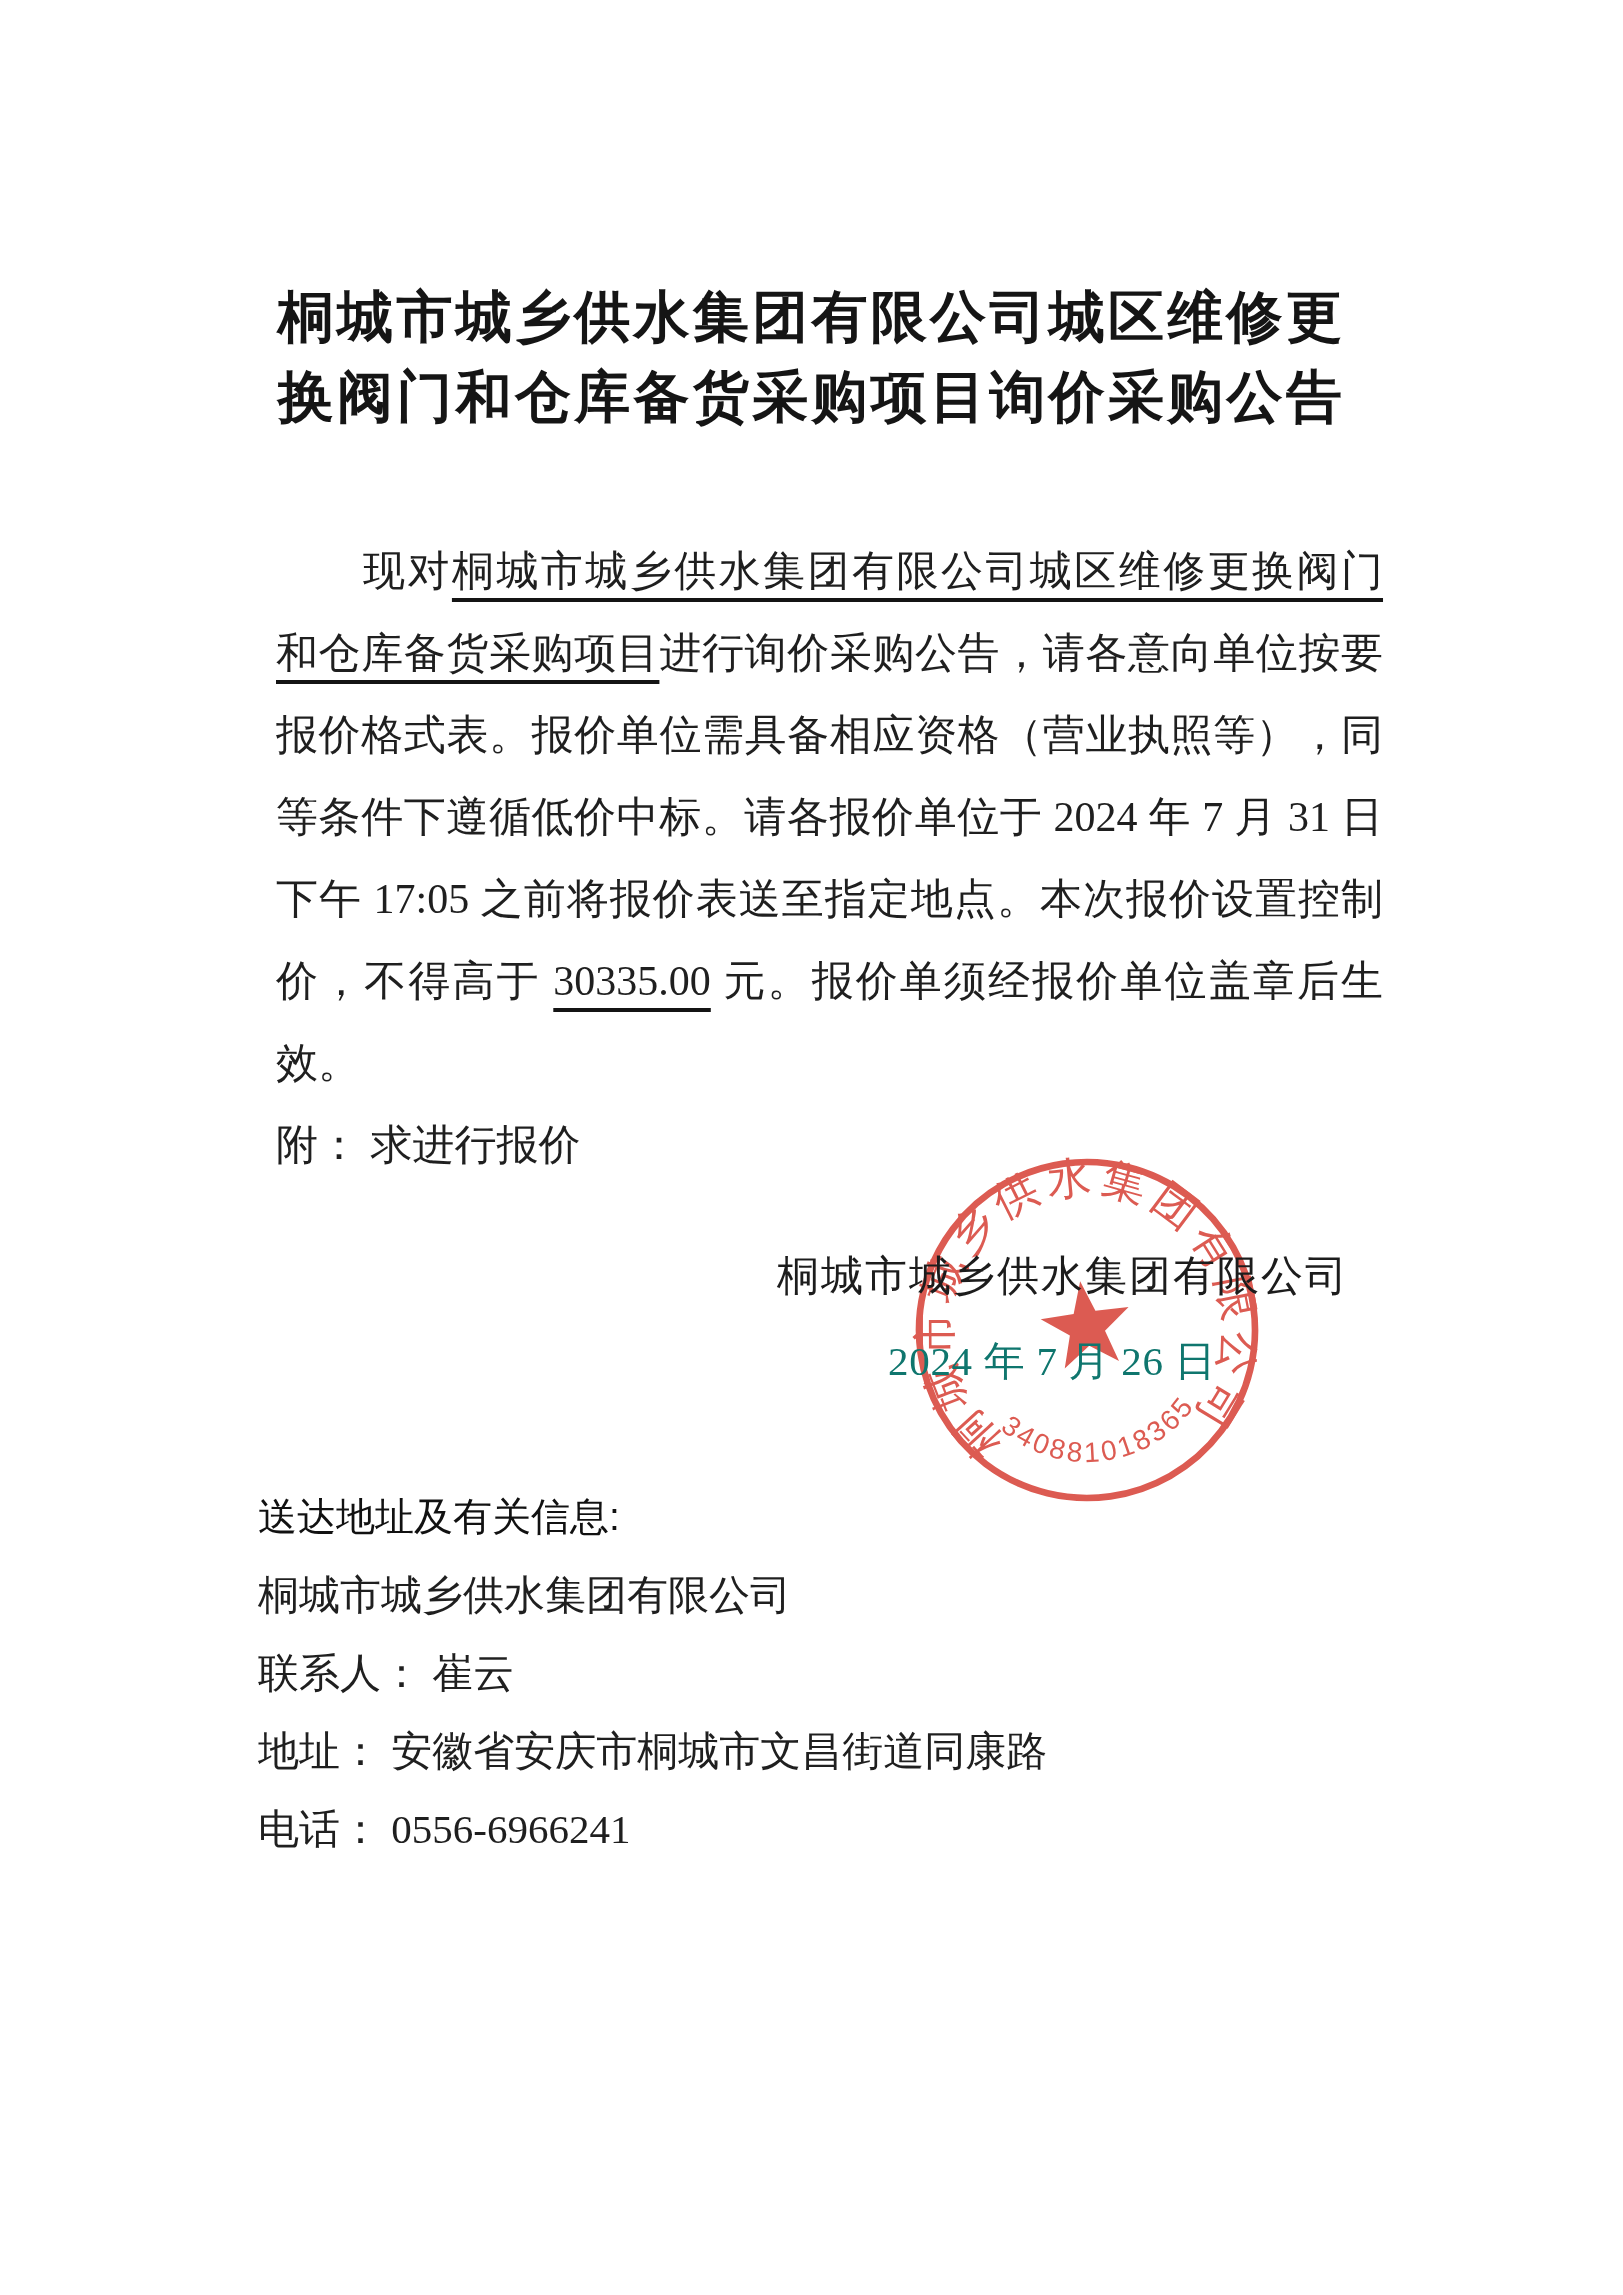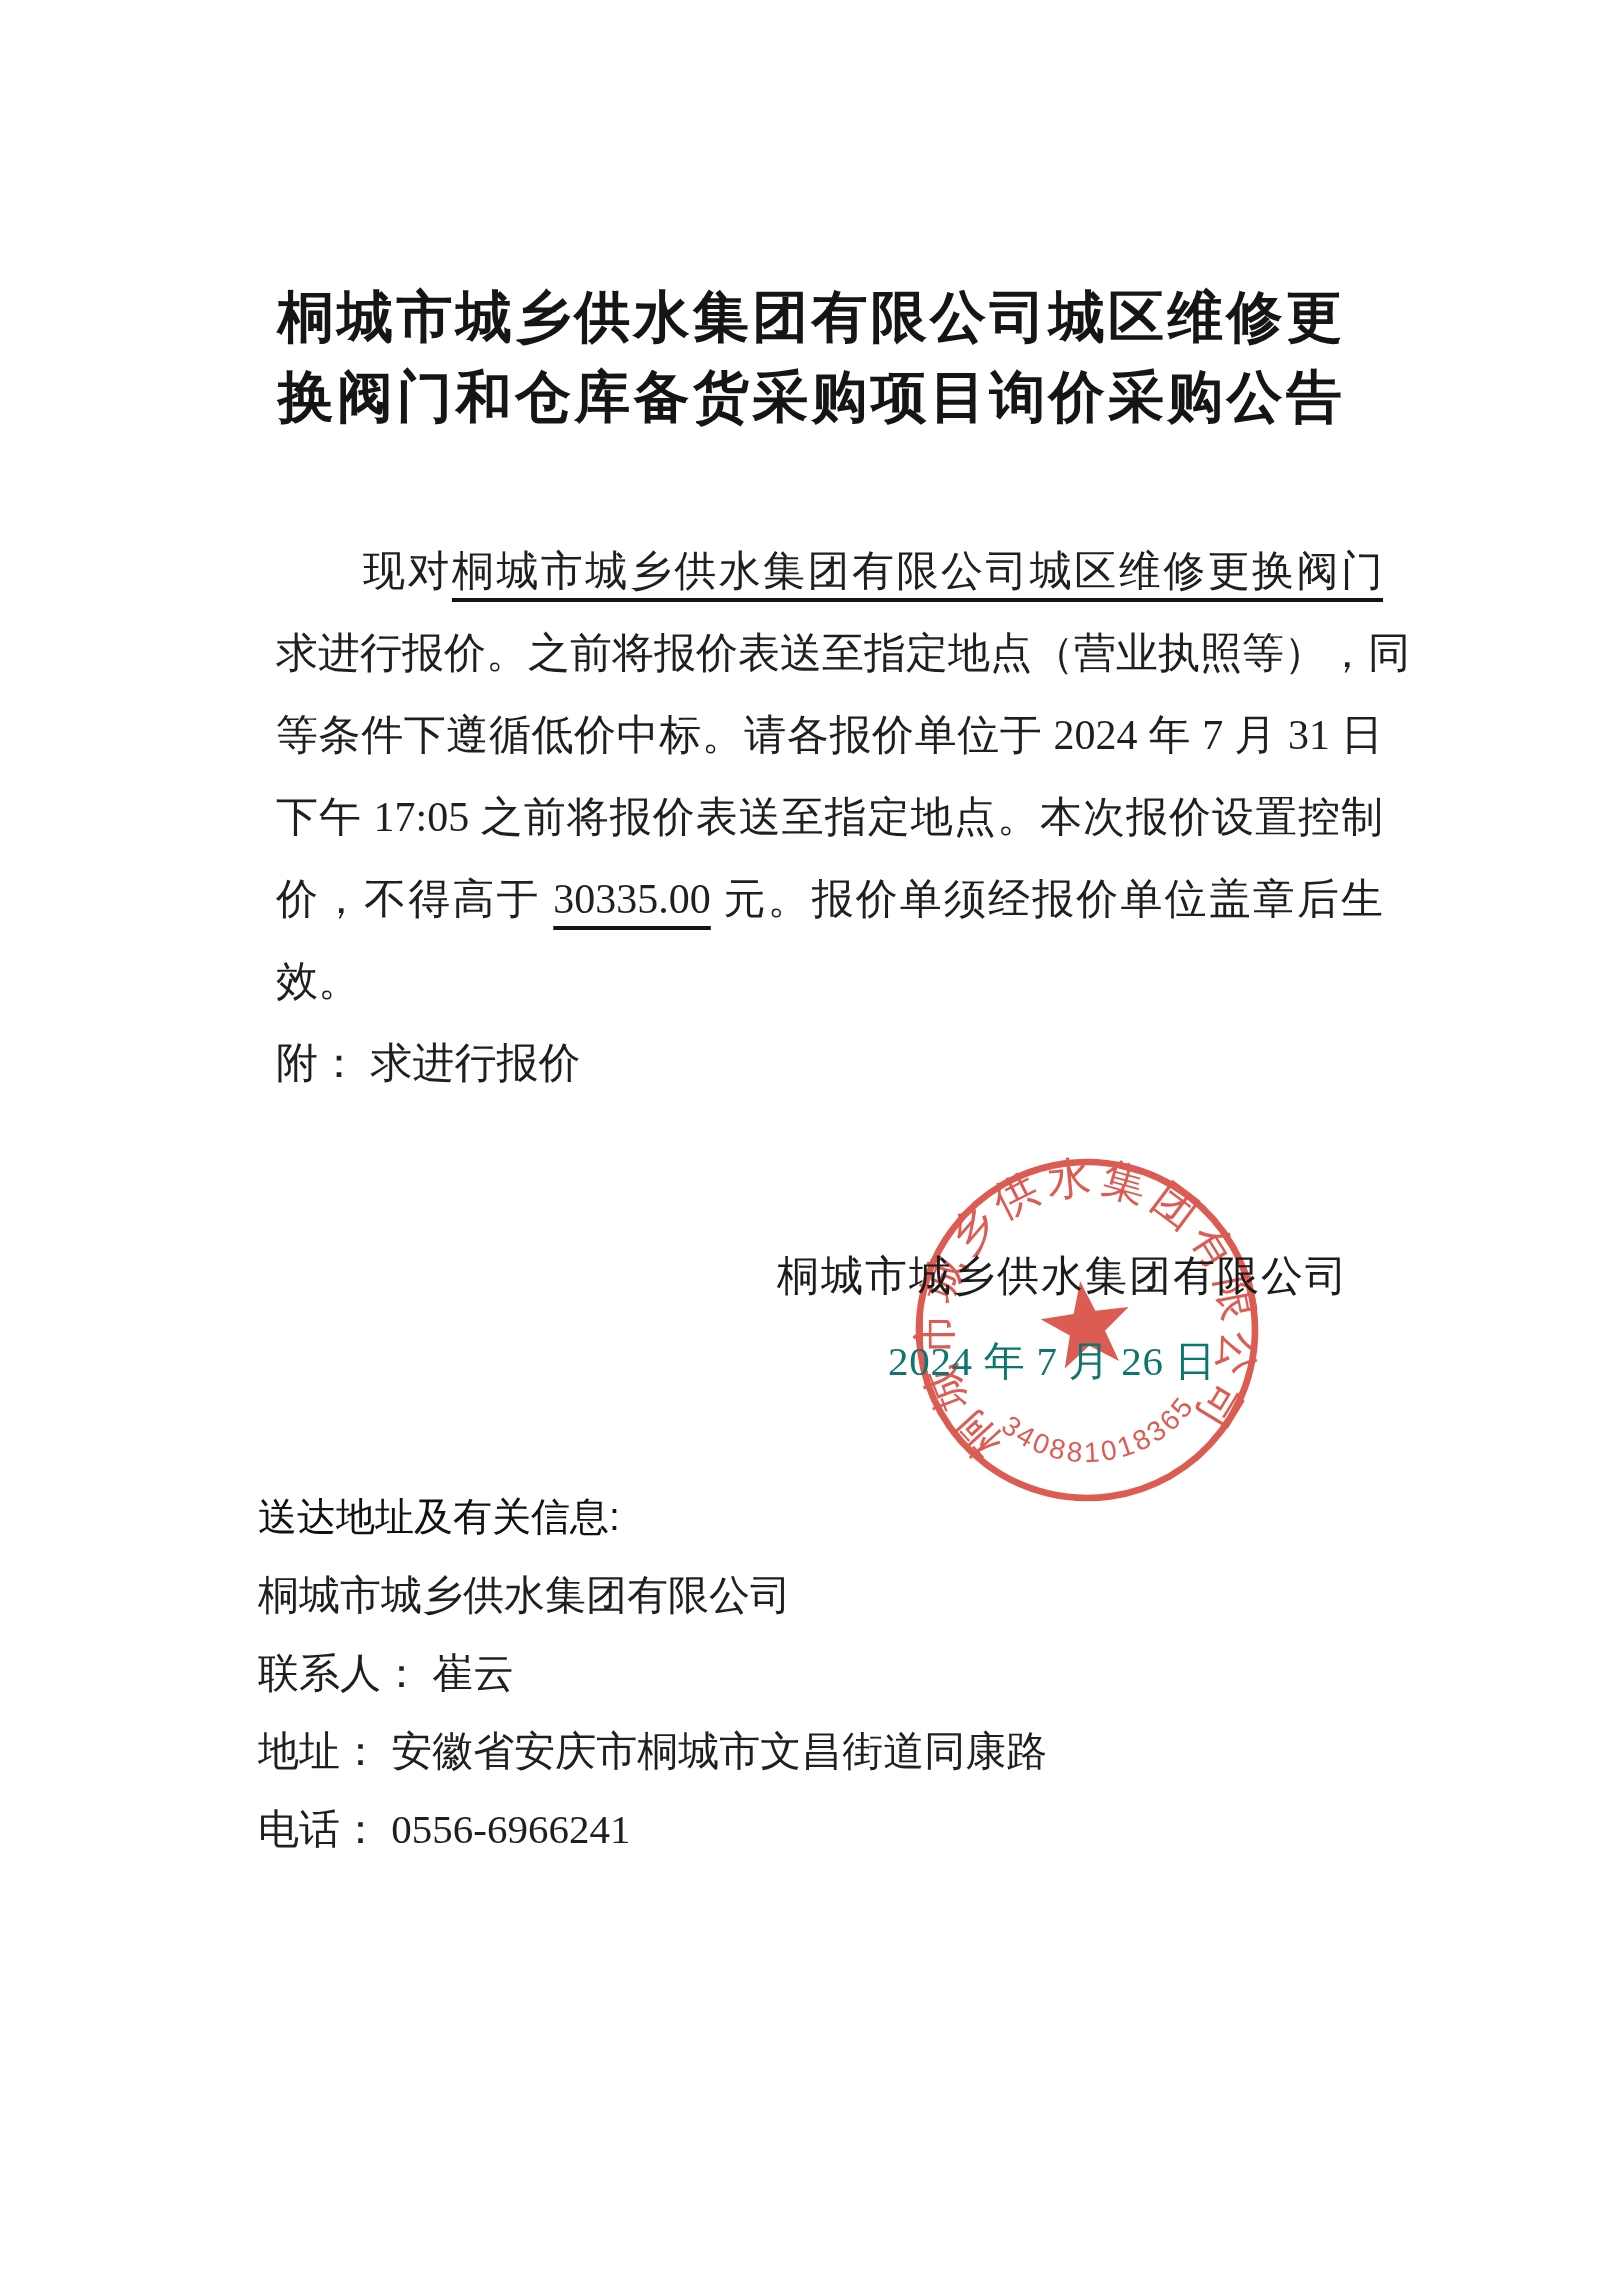--- a/index.html
+++ b/index.html
@@ -95,21 +95,22 @@
 
 <div class="page">
 
   <div class="title">
     <div>桐城市城乡供水集团有限公司城区维修更</div>
     <div>换阀门和仓库备货采购项目询价采购公告</div>
   </div>
 
   <div class="bodyblock">
     <div class="bline" style="text-indent:87px;"><span>现对</span><span class="u">桐城市城乡供水集团有限公司城区维修更换阀门</span></div>
-    <div class="bline">求进行报价。之前将报价表送至指定地点（营业执照等），同</div>
+    <div class="bline"><span class="u">和仓库备货采购项目</span><span>进行询价采购公告，请各意向单位按要</span></div>
+    <div class="bline">报价格式表。报价单位需具备相应资格（营业执照等），同</div>
     <div class="bline">等条件下遵循低价中标。请各报价单位于 2024 年 7 月 31 日</div>
     <div class="bline">下午 17:05 之前将报价表送至指定地点。本次报价设置控制</div>
     <div class="bline"><span>价，不得高于 </span><span class="u">30335.00</span><span> 元。报价单须经报价单位盖章后生</span></div>
     <div class="bline plain">效。</div>
     <div class="bline plain">附： 求进行报价</div>
   </div>
 
   <svg class="stamp" viewBox="0 0 540 540" xmlns="http://www.w3.org/2000/svg" xmlns:xlink="http://www.w3.org/1999/xlink">
     <defs>
       <path id="sealTextArc" d="M 124.3 415.7 A 206 206 0 1 1 415.7 415.7" fill="none"></path>

